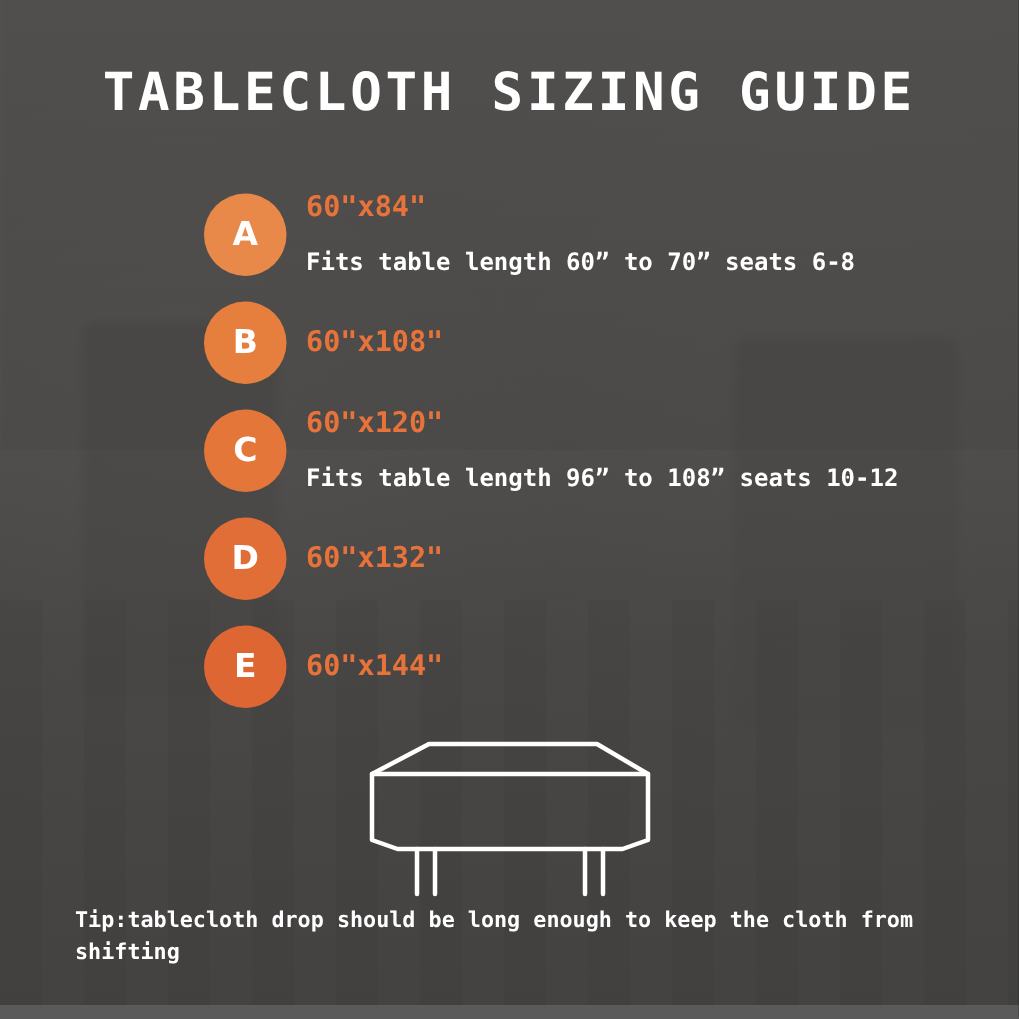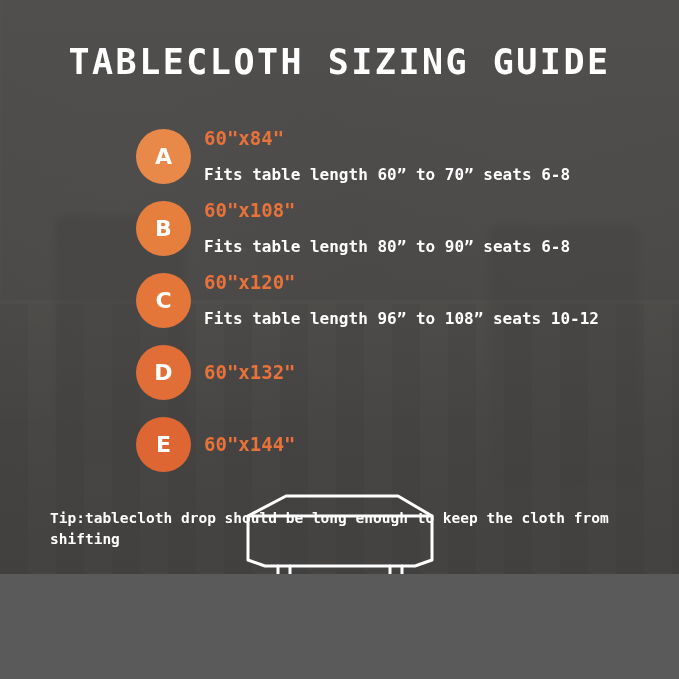--- a/index.html
+++ b/index.html
@@ -9,21 +9,21 @@
   body {
     width: 679px;
     height: 679px;
     font-family: "DejaVu Sans", sans-serif;
     background: #5a5a5a;
     overflow: hidden;
   }
   .poster {
     position: relative;
     width: 679px;
-    height: 574px;
+    height: 670px;
     background: #000000;
     overflow: hidden;
   }
   
   .photo {
     position: absolute;
     inset: 0;
     background:
       radial-gradient(circle at 18% 46%, rgba(150,140,130,0.30) 0%, rgba(90,85,80,0.05) 38%),
       radial-gradient(circle at 80% 40%, rgba(140,130,120,0.22) 0%, rgba(80,75,70,0.04) 42%),
@@ -176,21 +176,20 @@
         <div class="row-text">
           <div class="size">60"x84"</div>
           <div class="desc">Fits table length 60” to 70” seats 6-8</div>
         </div>
       </div>
 
       <div class="row">
         <div class="badge" style="background:#e67f3e">B</div>
         <div class="row-text">
           <div class="size">60"x108"</div>
-          <div class="desc">Fits table length 80” to 90” seats 6-8</div>
         </div>
       </div>
 
       <div class="row">
         <div class="badge" style="background:#e4763a">C</div>
         <div class="row-text">
           <div class="size">60"x120"</div>
           <div class="desc">Fits table length 96” to 108” seats 10-12</div>
         </div>
       </div>

